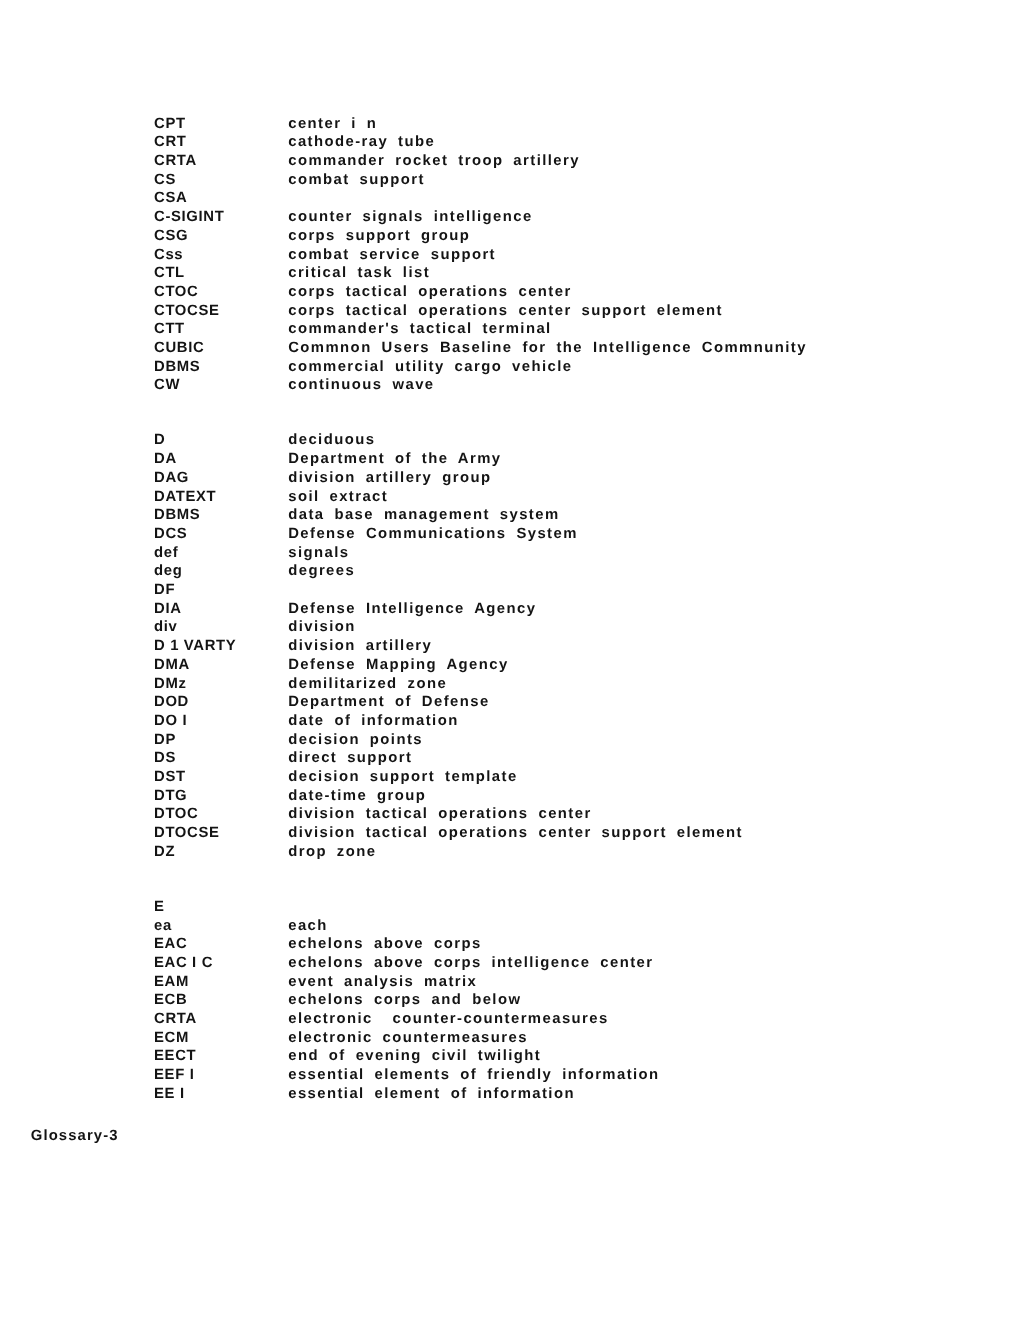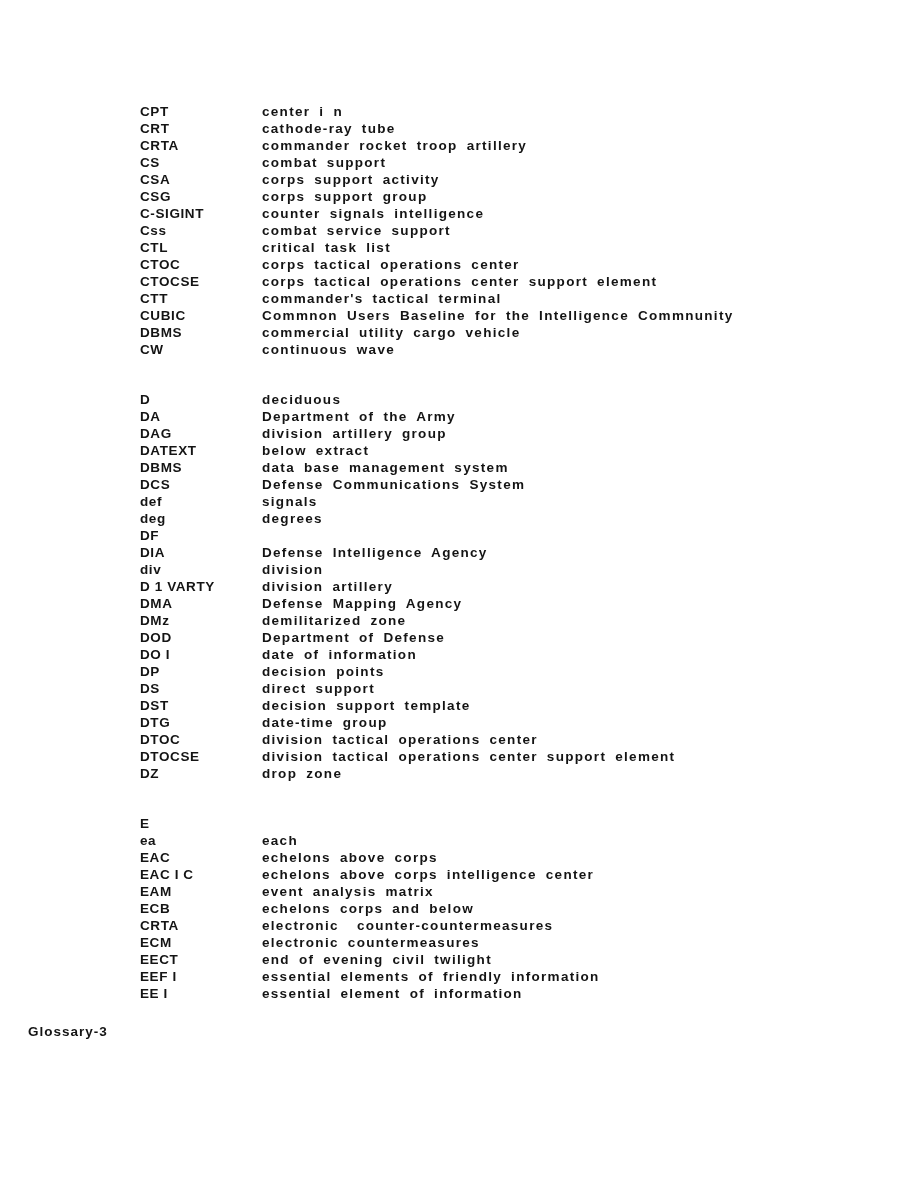--- a/index.html
+++ b/index.html
@@ -72,31 +72,30 @@
         <div class="row">
           <span class="abbr">CRTA</span>
           <span class="def">commander rocket troop artillery</span>
         </div>
         <div class="row">
           <span class="abbr">CS</span>
           <span class="def">combat support</span>
         </div>
         <div class="row">
           <span class="abbr">CSA</span>
-          <span class="def">corps support activity</span>
+        </div>
+        <div class="row">
+          <span class="abbr">C-SIGINT</span>
+          <span class="def">counter signals intelligence</span>
         </div>
         <div class="row">
           <span class="abbr">CSG</span>
           <span class="def">corps support group</span>
         </div>
         <div class="row">
-          <span class="abbr">C-SIGINT</span>
-          <span class="def">counter signals intelligence</span>
-        </div>
-        <div class="row">
           <span class="abbr">Css</span>
           <span class="def">combat service support</span>
         </div>
         <div class="row">
           <span class="abbr">CTL</span>
           <span class="def">critical task list</span>
         </div>
         <div class="row">
           <span class="abbr">CTOC</span>
           <span class="def">corps tactical operations center</span>
@@ -130,21 +129,21 @@
         <div class="row">
           <span class="abbr">DA</span>
           <span class="def">Department of the Army</span>
         </div>
         <div class="row">
           <span class="abbr">DAG</span>
           <span class="def">division artillery group</span>
         </div>
         <div class="row">
           <span class="abbr">DATEXT</span>
-          <span class="def">below extract</span>
+          <span class="def">soil extract</span>
         </div>
         <div class="row">
           <span class="abbr">DBMS</span>
           <span class="def">data base management system</span>
         </div>
         <div class="row">
           <span class="abbr">DCS</span>
           <span class="def">Defense Communications System</span>
         </div>
         <div class="row">

